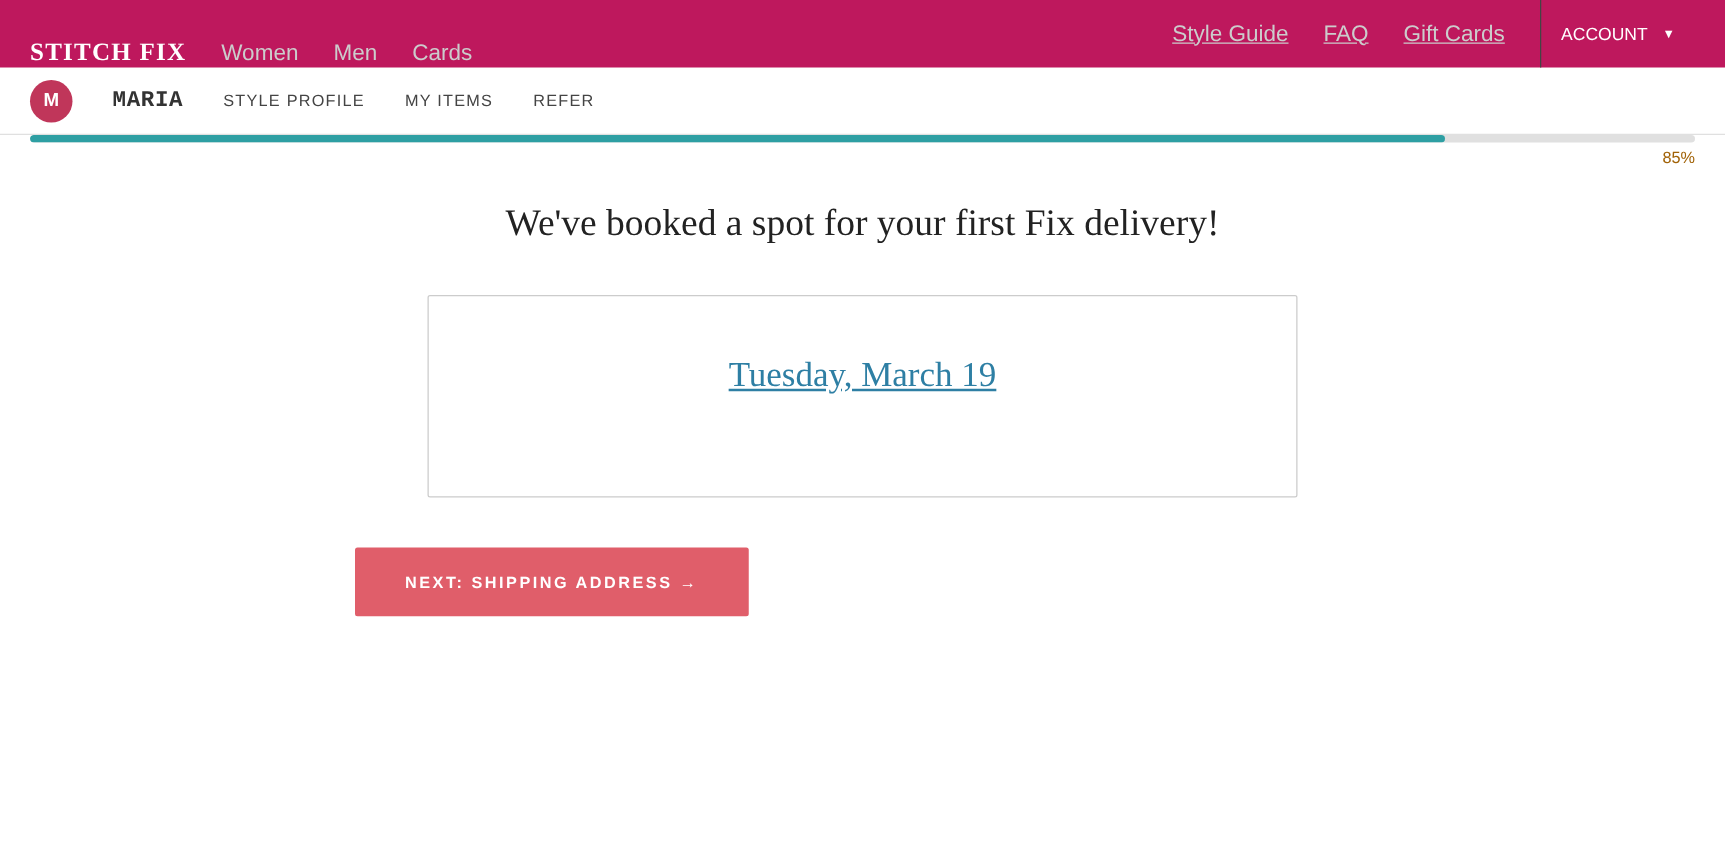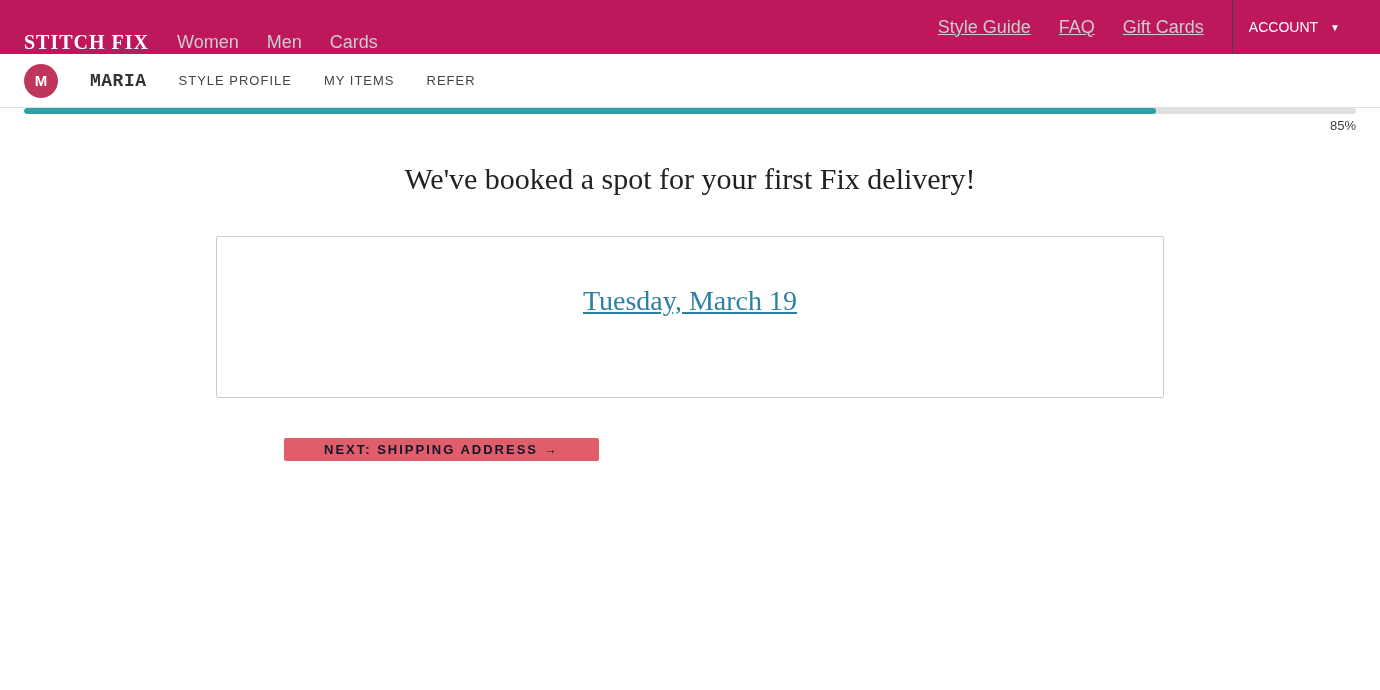--- a/index.html
+++ b/index.html
@@ -119,21 +119,21 @@
       background: #2e9fa3;
       border-radius: 3px;
       width: 85%;
     }
     .progress-label {
       position: absolute;
       right: 24px;
       top: 10px;
       font-family: Arial, sans-serif;
       font-size: 13px;
-      color: #404040;
+      color: #a16207;
     }
 
     
     .main-content {
       display: flex;
       flex-direction: column;
       align-items: center;
       padding: 48px 24px 40px;
     }
     .headline {
@@ -142,21 +142,21 @@
       color: #222;
       font-weight: normal;
       text-align: right;
       margin-bottom: 40px;
     }
 
     
     .delivery-card {
       border: 1px solid #ccc;
       border-radius: 2px;
-      width: 948px;
+      width: 696px;
       max-width: 100%;
       padding: 48px 40px 52px;
       text-align: center;
       margin-bottom: 40px;
     }
     .delivery-date {
       font-family: Georgia, serif;
       font-size: 28px;
       color: #2e7fa4;
       text-decoration: underline;
@@ -169,27 +169,27 @@
       font-size: 16px;
       color: #555;
       line-height: 1.6;
       max-width: 590px;
       margin: 0 auto;
     }
 
     
     .cta-button {
       background: #e05e6a;
-      color: #0f172a;
+      color: #ffffff;
       font-family: Arial, sans-serif;
       font-size: 13px;
       font-weight: bold;
       letter-spacing: 2px;
       text-transform: uppercase;
-      padding: 4px 40px;
+      padding: 20px 40px;
       border: none;
       border-radius: 2px;
       cursor: pointer;
       display: flex;
       align-items: center;
       gap: 10px;
       align-self: flex-start;
       margin-left: calc((1380px - 860px) / 2);
     }
   </style>

